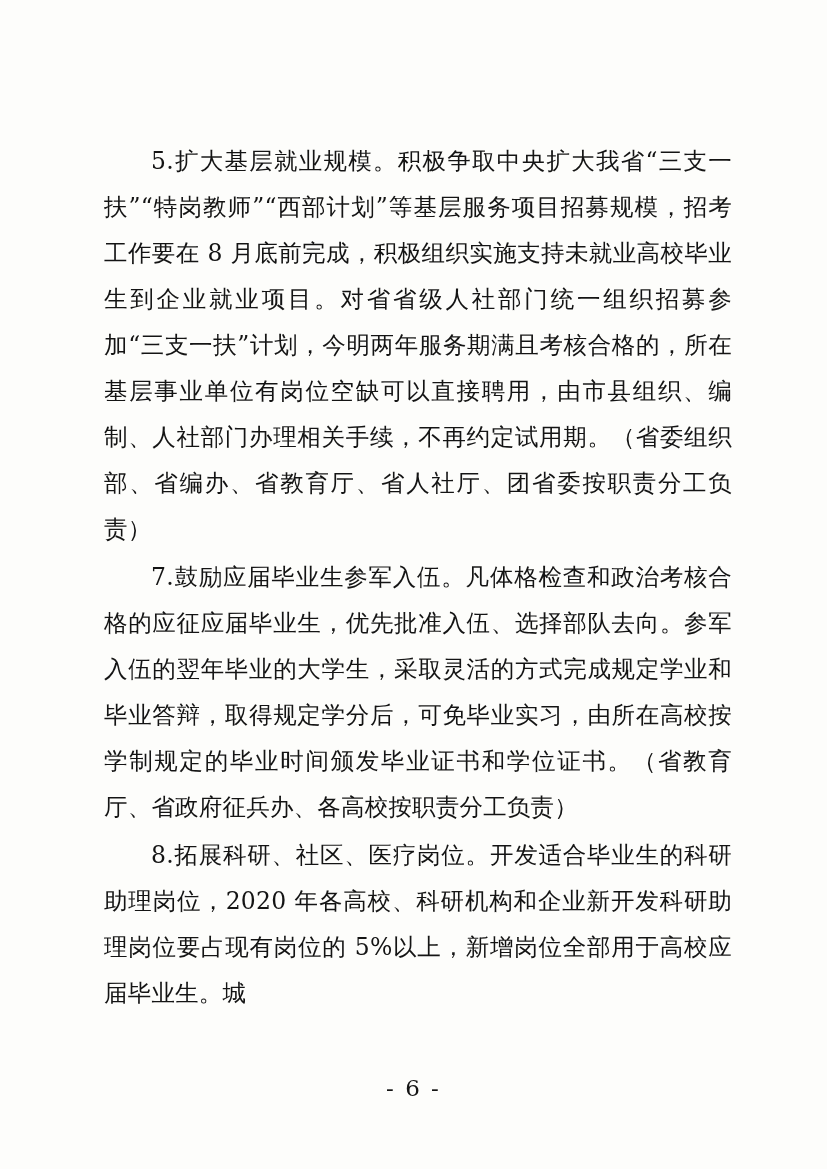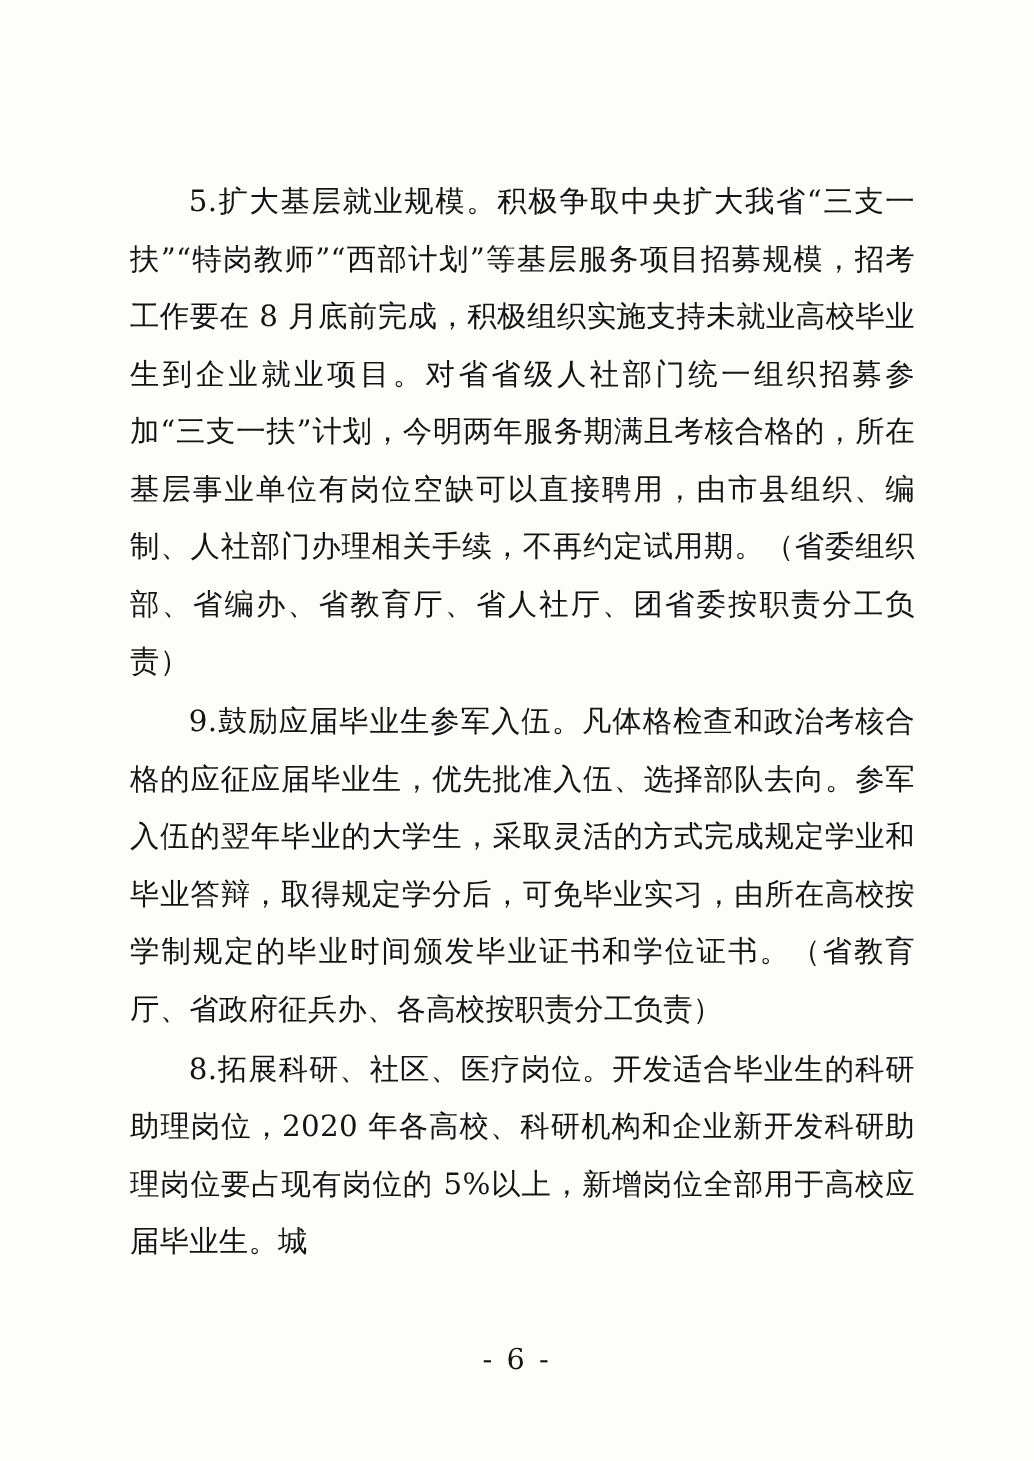--- a/index.html
+++ b/index.html
@@ -49,17 +49,17 @@
     letter-spacing: 2px;
     font-family: "DejaVu Serif", "Liberation Serif", serif;
   }
 </style>
 </head>
 <body>
 
 <div class="page">
   <div class="content">
     <p class="para">5.扩大基层就业规模。积极争取中央扩大我省“三支一扶”“特岗教师”“西部计划”等基层服务项目招募规模，招考工作要在 8 月底前完成，积极组织实施支持未就业高校毕业生到企业就业项目。对省省级人社部门统一组织招募参加“三支一扶”计划，今明两年服务期满且考核合格的，所在基层事业单位有岗位空缺可以直接聘用，由市县组织、编制、人社部门办理相关手续，不再约定试用期。（省委组织部、省编办、省教育厅、省人社厅、团省委按职责分工负责）</p>
-    <p class="para">9.鼓励应届毕业生参军入伍。凡体格检查和政治考核合格的应征应届毕业生，优先批准入伍、选择部队去向。参军入伍的翌年毕业的大学生，采取灵活的方式完成规定学业和毕业答辩，取得规定学分后，可免毕业实习，由所在高校按学制规定的毕业时间颁发毕业证书和学位证书。（省教育厅、省政府征兵办、各高校按职责分工负责）</p>
+    <p class="para">7.鼓励应届毕业生参军入伍。凡体格检查和政治考核合格的应征应届毕业生，优先批准入伍、选择部队去向。参军入伍的翌年毕业的大学生，采取灵活的方式完成规定学业和毕业答辩，取得规定学分后，可免毕业实习，由所在高校按学制规定的毕业时间颁发毕业证书和学位证书。（省教育厅、省政府征兵办、各高校按职责分工负责）</p>
     <p class="para">8.拓展科研、社区、医疗岗位。开发适合毕业生的科研助理岗位，2020 年各高校、科研机构和企业新开发科研助理岗位要占现有岗位的 5%以上，新增岗位全部用于高校应届毕业生。城</p>
   </div>
   <div class="page-number">- 6 -</div>
 </div>
 
 </body></html>

